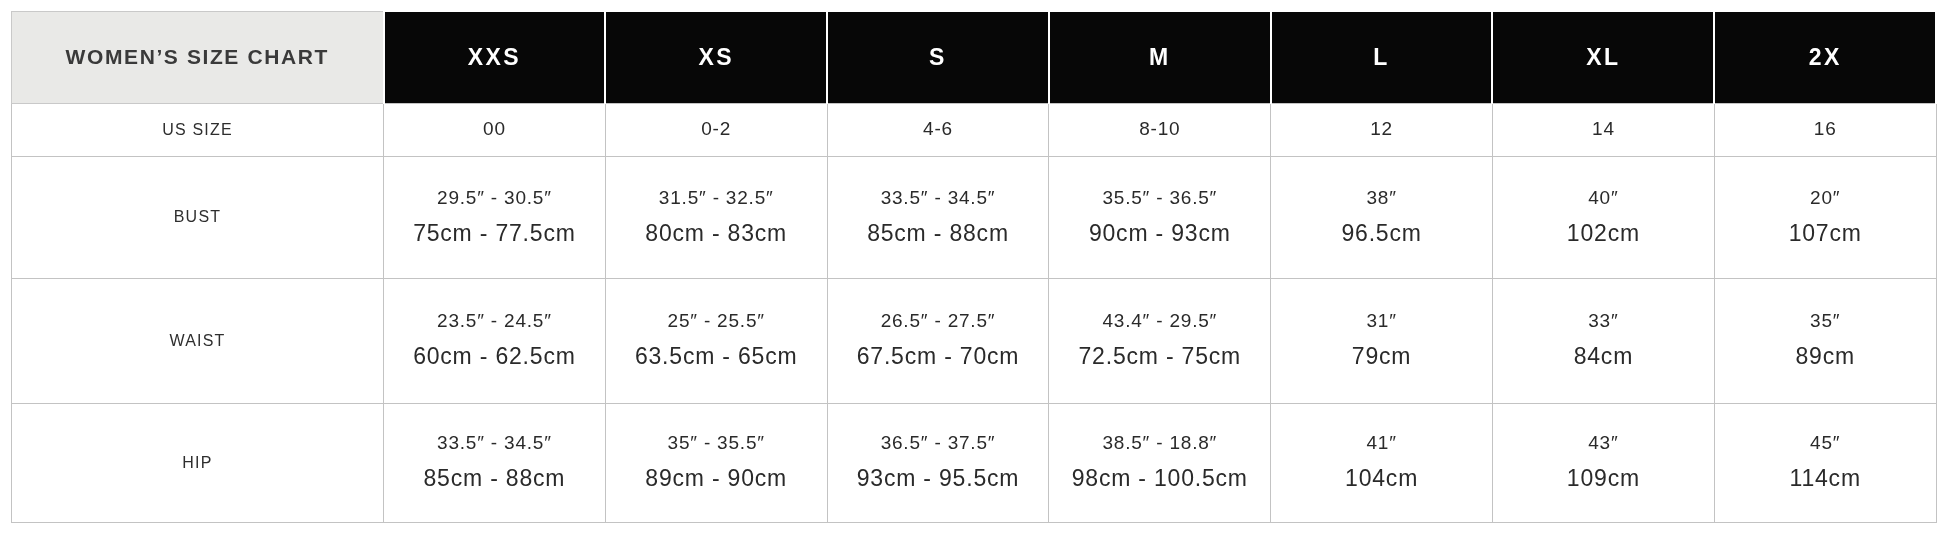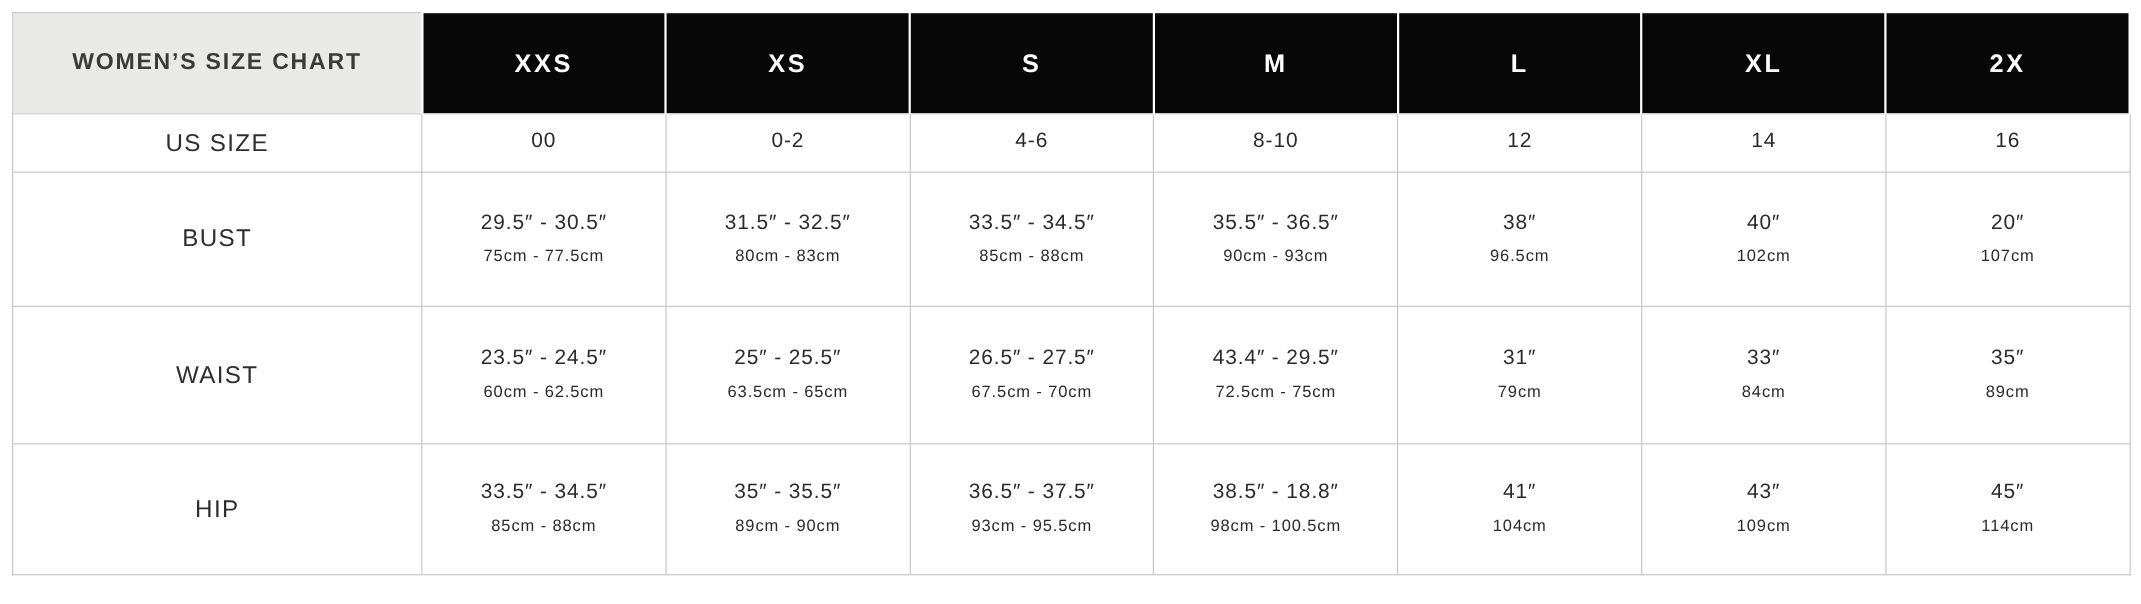--- a/index.html
+++ b/index.html
@@ -42,32 +42,32 @@
     font-size:23px;font-weight:700;letter-spacing:2.4px;
     border:2px solid #ffffff;
     border-bottom:1px solid var(--border);
   }
 
   tbody th,tbody td{
     border:1px solid var(--border);
     background:#ffffff;
   }
   tbody th.row-label{
-    font-weight:400;font-size:22px;letter-spacing:1.2px;color:var(--text);
+    font-weight:400;font-size:16px;letter-spacing:1.2px;color:var(--text);
   }
   tbody td{
     font-size:21px;letter-spacing:0.8px;color:#2a2a2a;
   }
   tbody tr.us-size-row{height:53px;}
   tbody tr.us-size-row td{font-size:20px;}
   tbody tr.bust-row{height:122px;}
   tbody tr.waist-row{height:125px;}
   tbody tr.hip-row{height:119px;}
   td .inches{font-size:19px;line-height:1.2;}
-  td .cm{font-size:15px;line-height:1.2;margin-top:10px;}
+  td .cm{font-size:23px;line-height:1.2;margin-top:10px;}
 </style>
 </head>
 <body>
 
 <div class="chart-wrap">
   <table class="size-chart">
     <colgroup>
       <col class="label-col">
       <col class="size-col">
         <col class="size-col">

